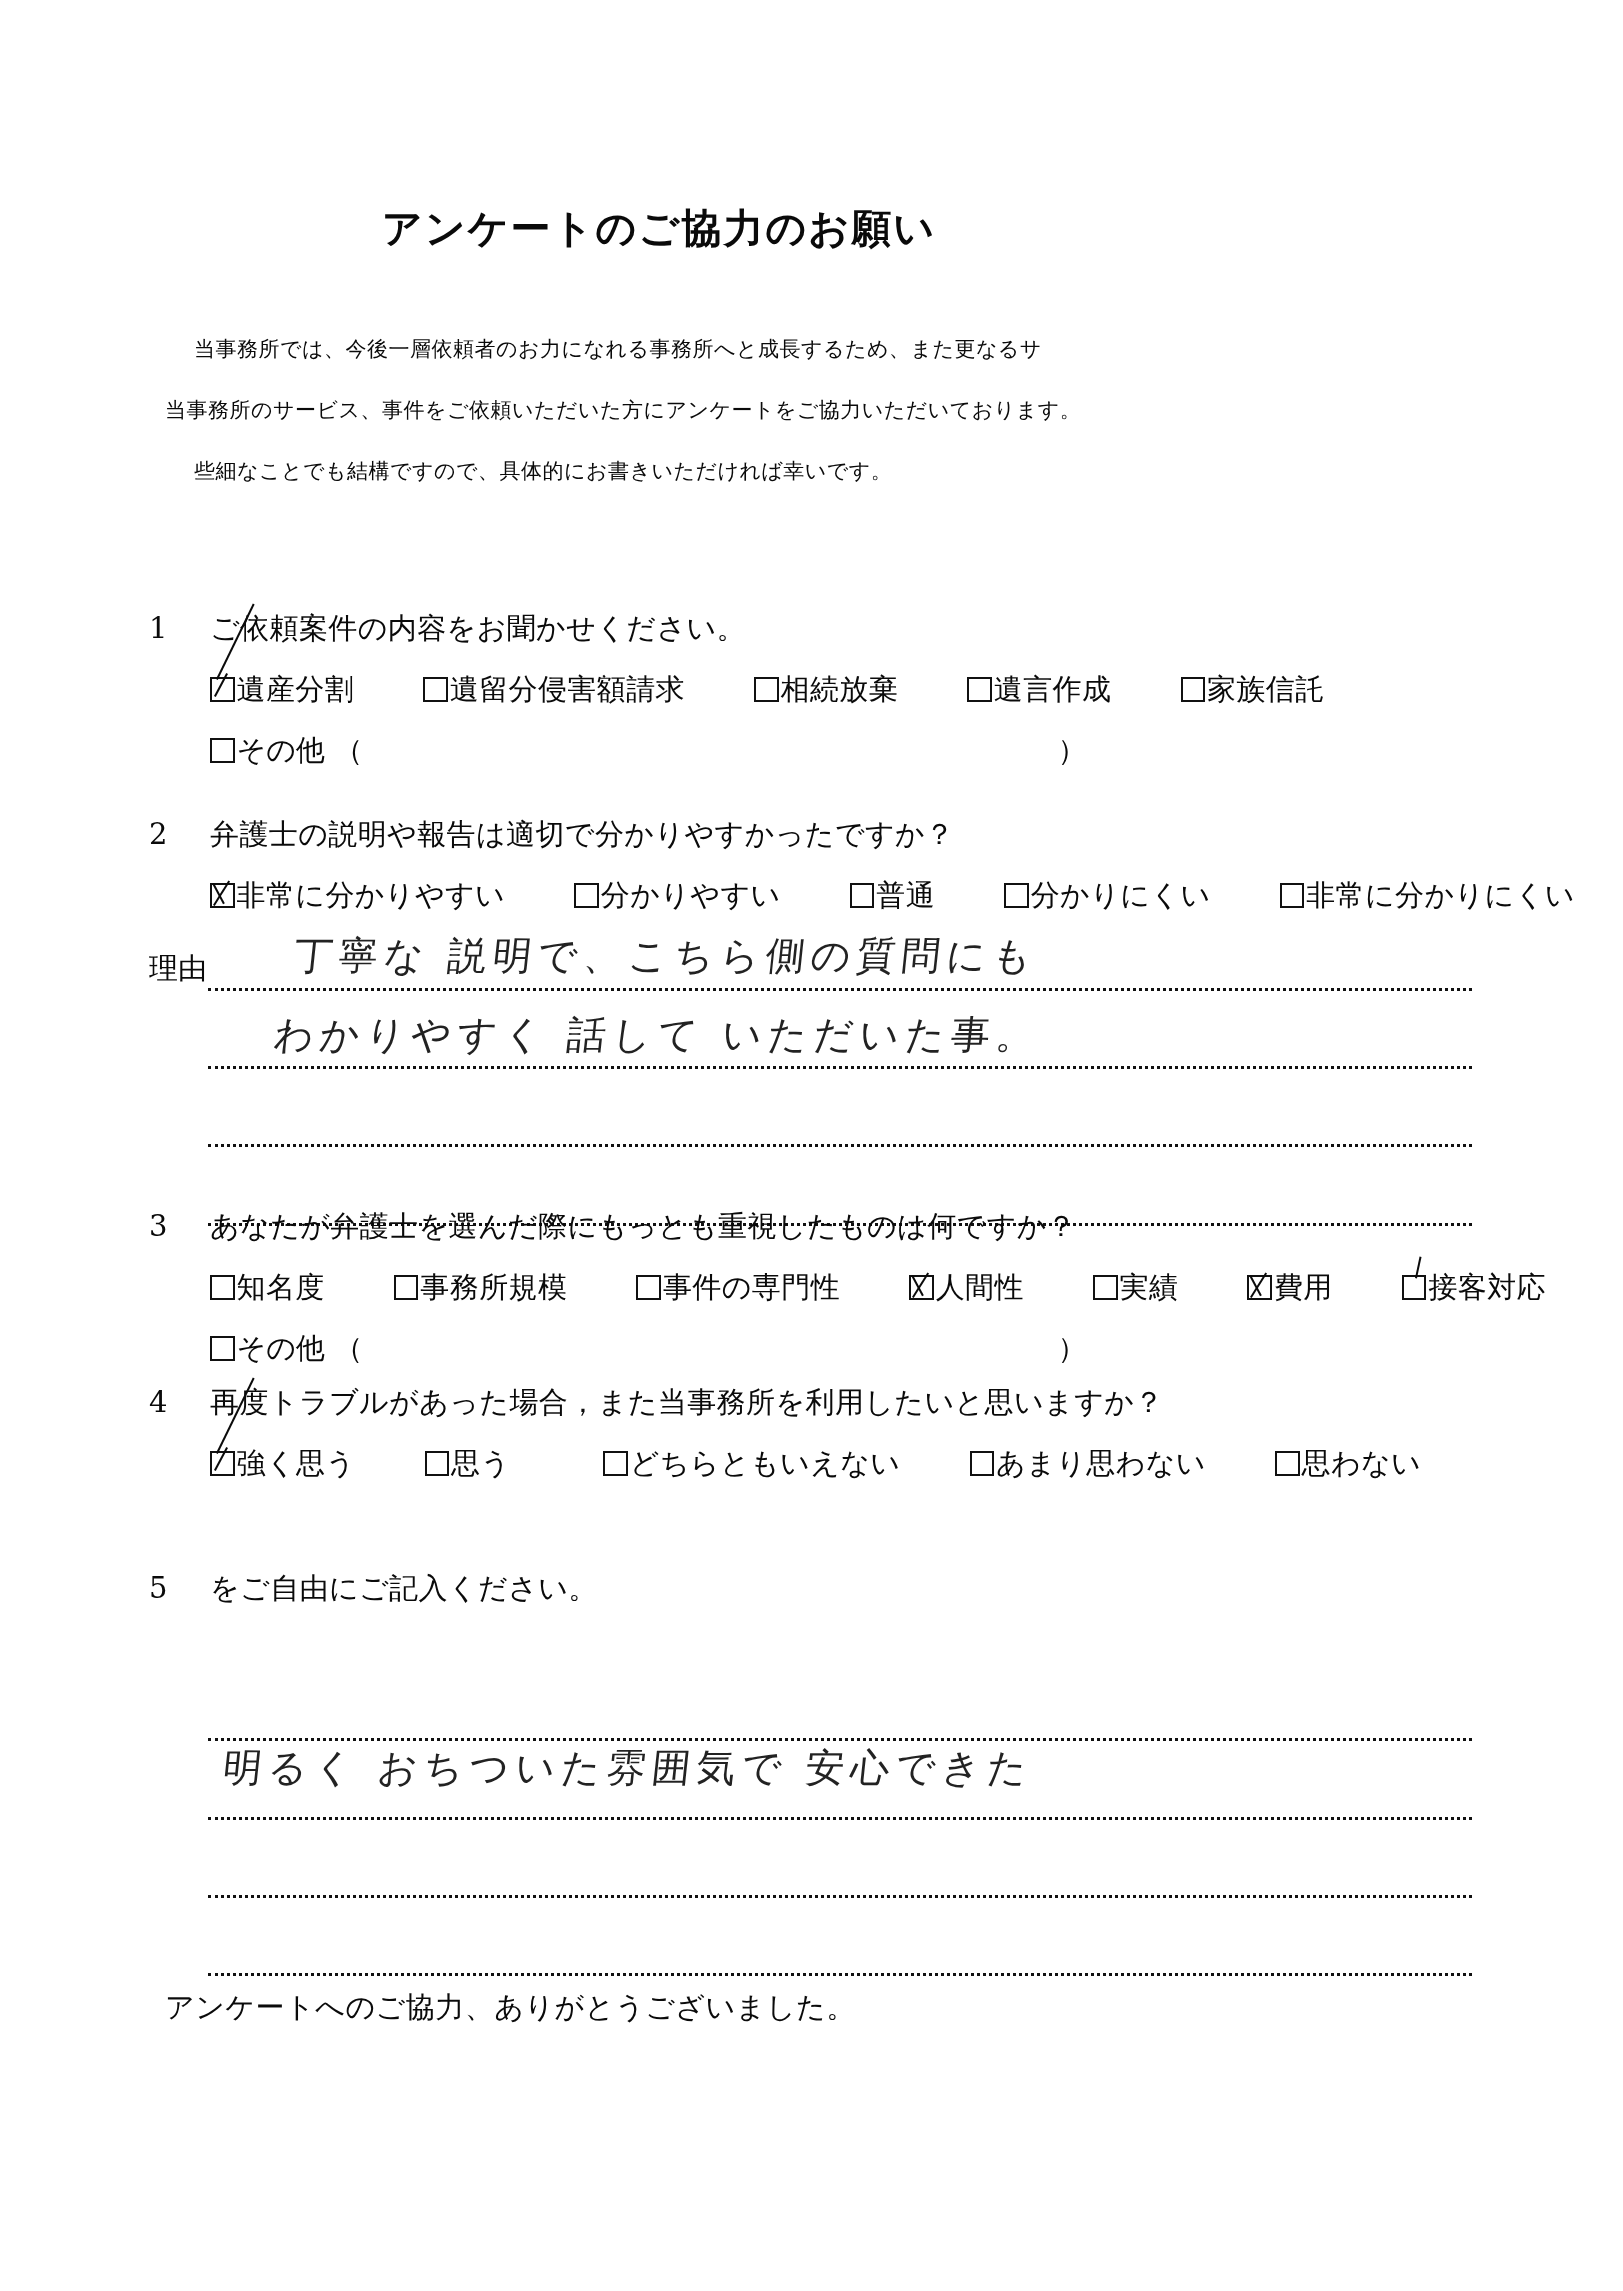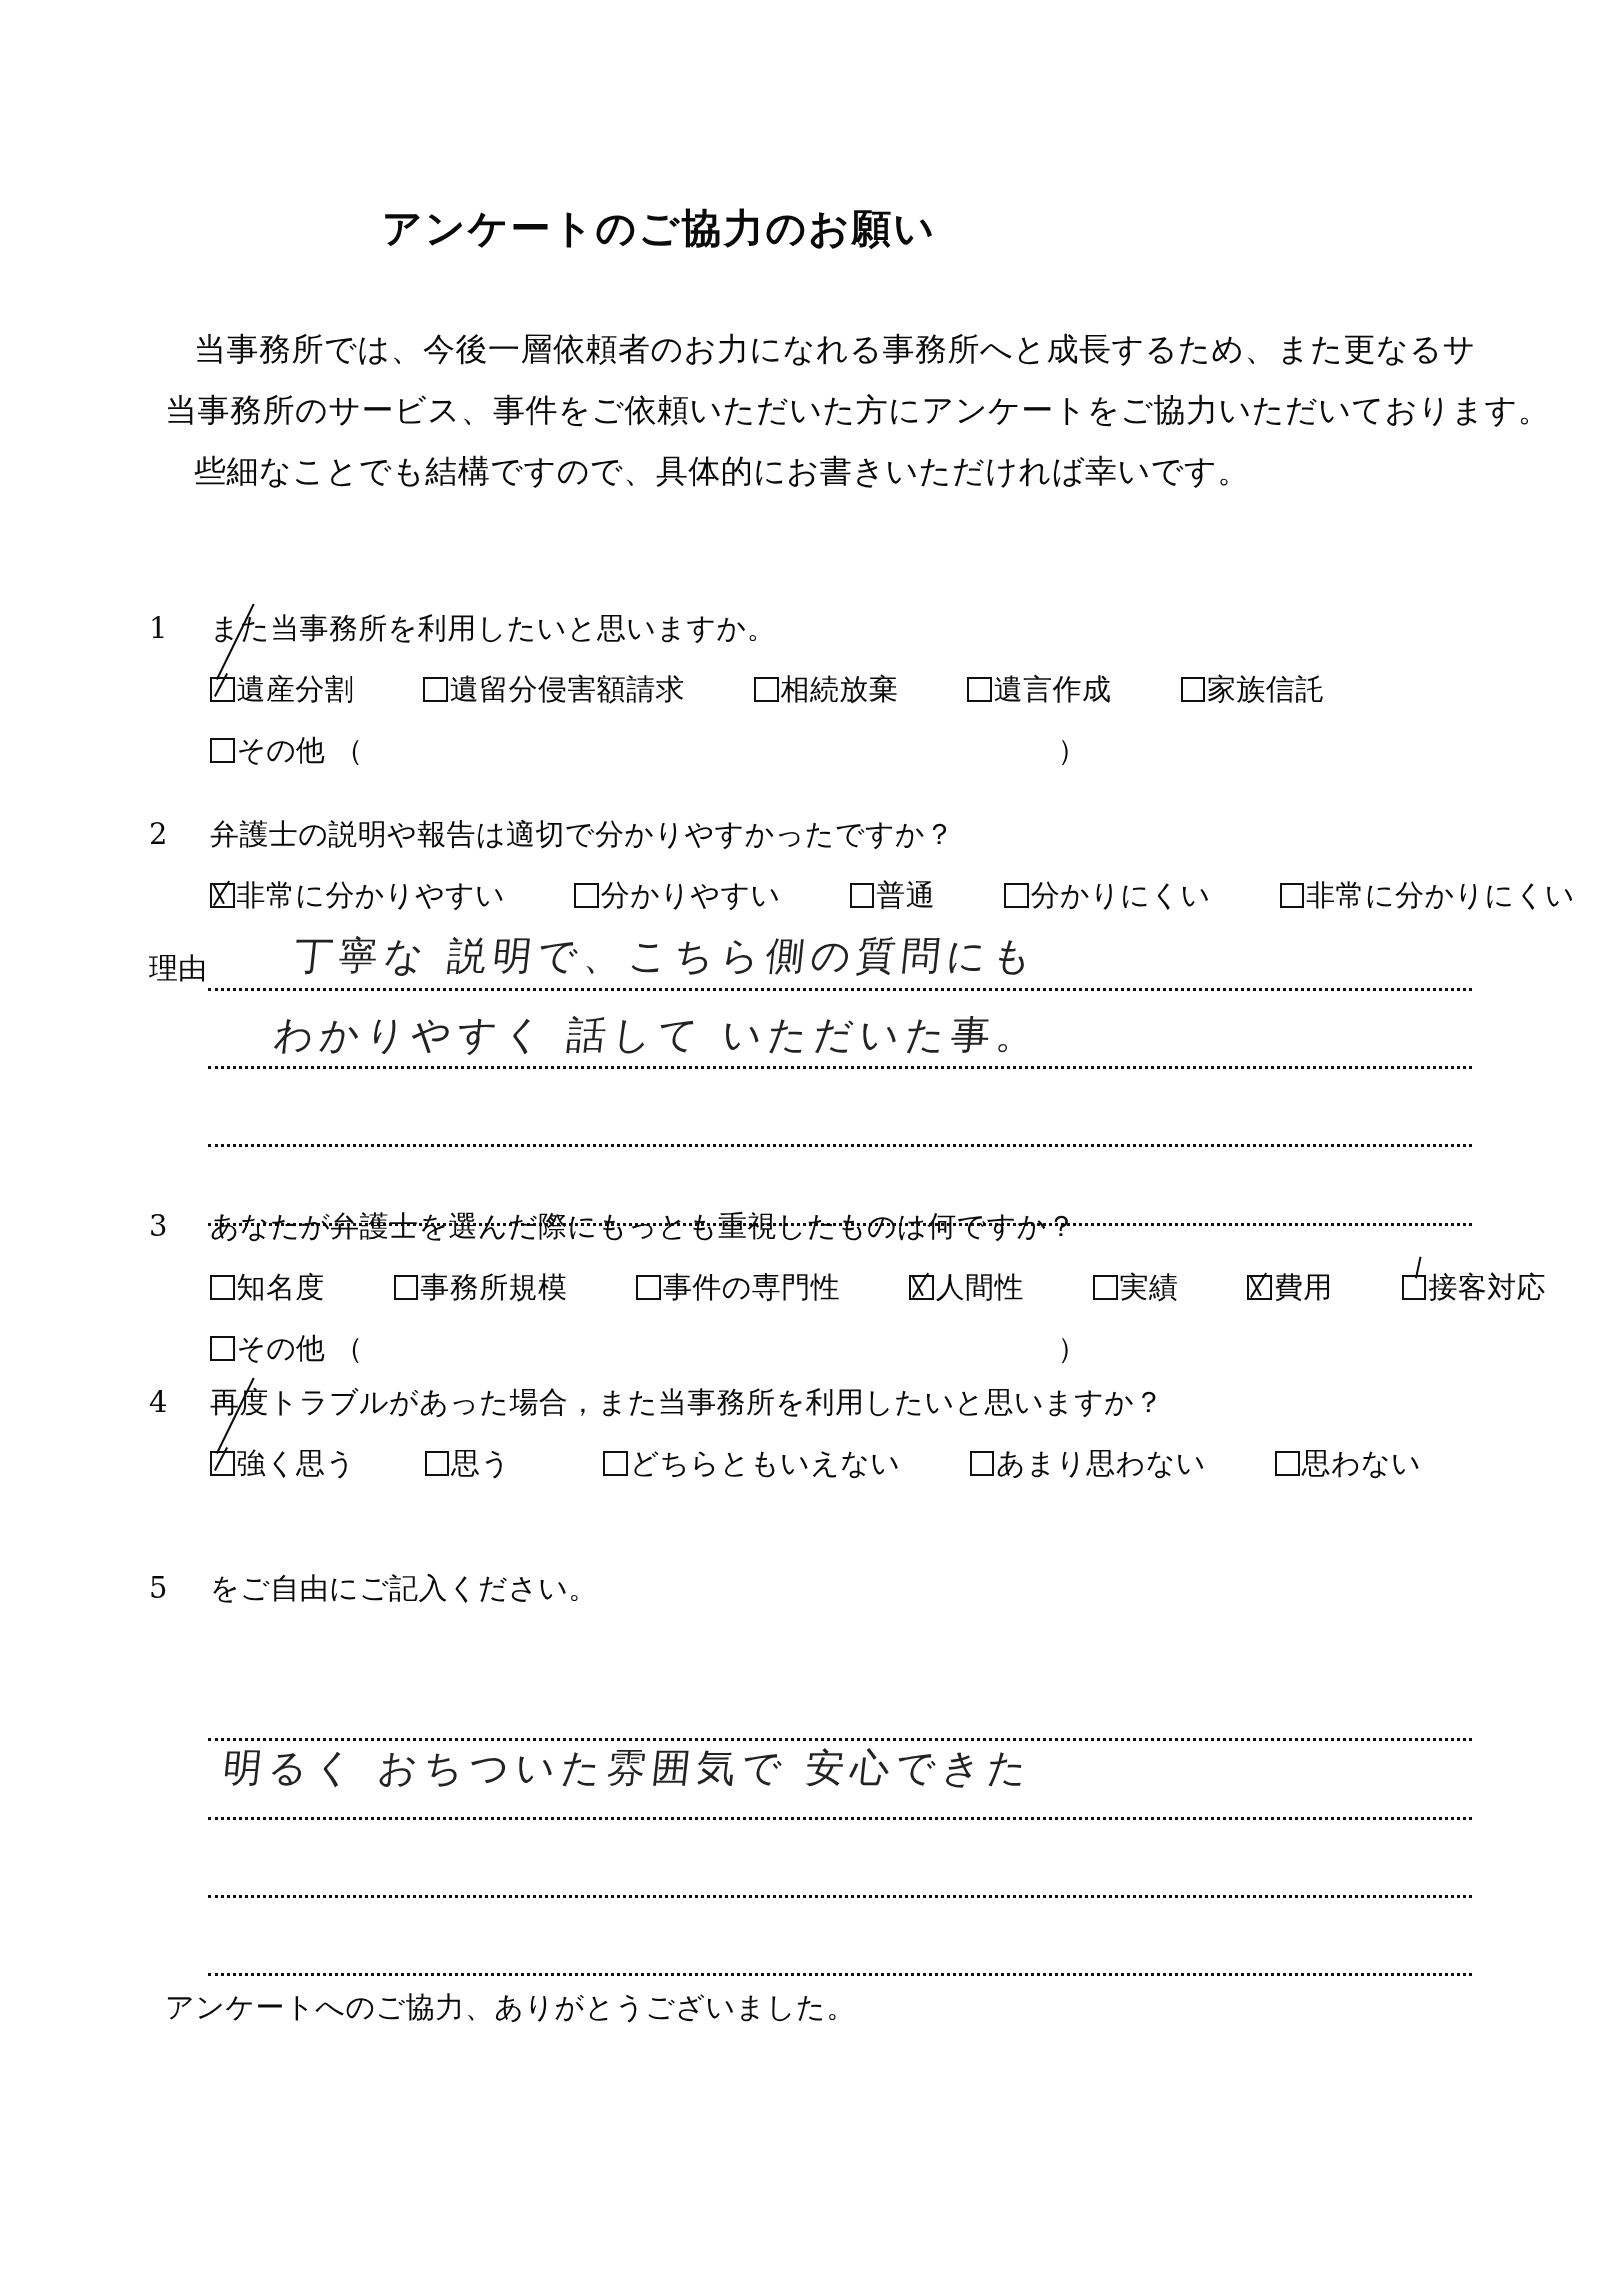--- a/index.html
+++ b/index.html
@@ -39,21 +39,21 @@
     letter-spacing: 2px;
     font-family: "DejaVu Sans", "Liberation Sans", sans-serif;
   }
 
   
   .intro {
     position: absolute;
     left: 165px;
     top: 319px;
     width: 1304px;
-    font-size: 32px;
+    font-size: 21px;
     line-height: 61px;
     letter-spacing: 0.5px;
   }
   .intro .ln { display: block; white-space: nowrap; }
   .indent1 { padding-left: 29px; }
 
   
   .q {
     position: absolute;
     font-size: 29px;
@@ -201,21 +201,21 @@
   <div class="title">アンケートのご協力のお願い</div>
 
   <div class="intro">
     <span class="ln indent1">当事務所では、今後一層依頼者のお力になれる事務所へと成長するため、また更なるサ</span>
     <span class="ln">当事務所のサービス、事件をご依頼いただいた方にアンケートをご協力いただいております。</span>
     <span class="ln indent1">些細なことでも結構ですので、具体的にお書きいただければ幸いです。</span>
   </div>
 
   <div class="q" style="left:149px; top:598px;">
     <span class="qnum">1</span>
-    <span class="qtext">また当事務所を利用したいと思いますか。</span>
+    <span class="qtext">ご依頼案件の内容をお聞かせください。</span>
     <span class="qopts">
       <span class="opt"><span class="cb checked tall"></span><span>遺産分割</span></span>
       <span class="opt"><span class="cb"></span><span>遺留分侵害額請求</span></span>
       <span class="opt"><span class="cb"></span><span>相続放棄</span></span>
       <span class="opt"><span class="cb"></span><span>遺言作成</span></span>
       <span class="opt"><span class="cb"></span><span>家族信託</span></span>
     </span>
     <span class="qcont paren-line">
       <span class="opt"><span class="cb"></span><span>その他</span></span>
       <span>（</span>

